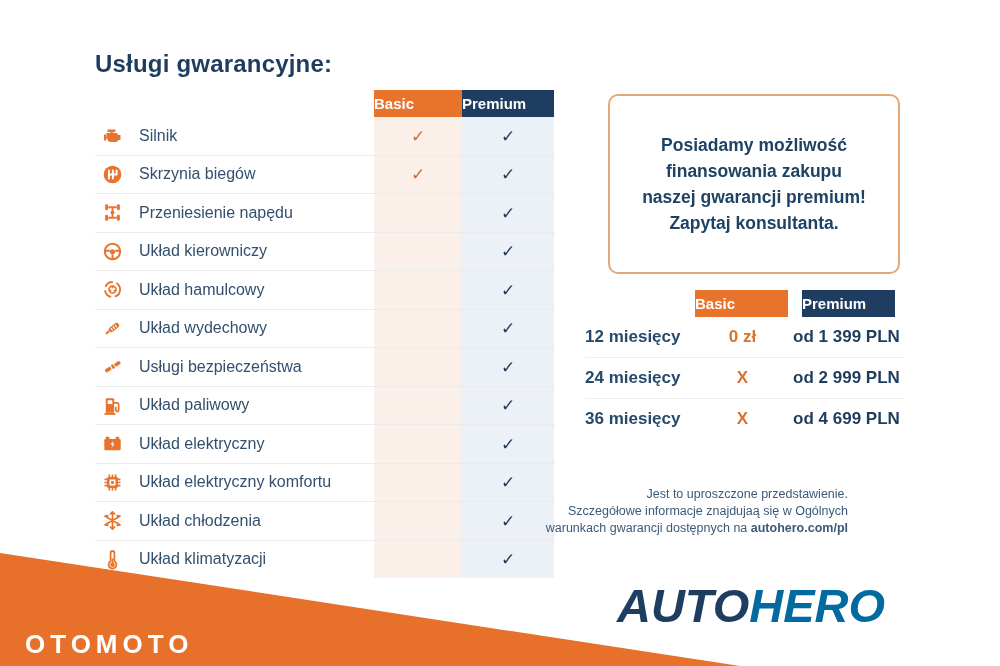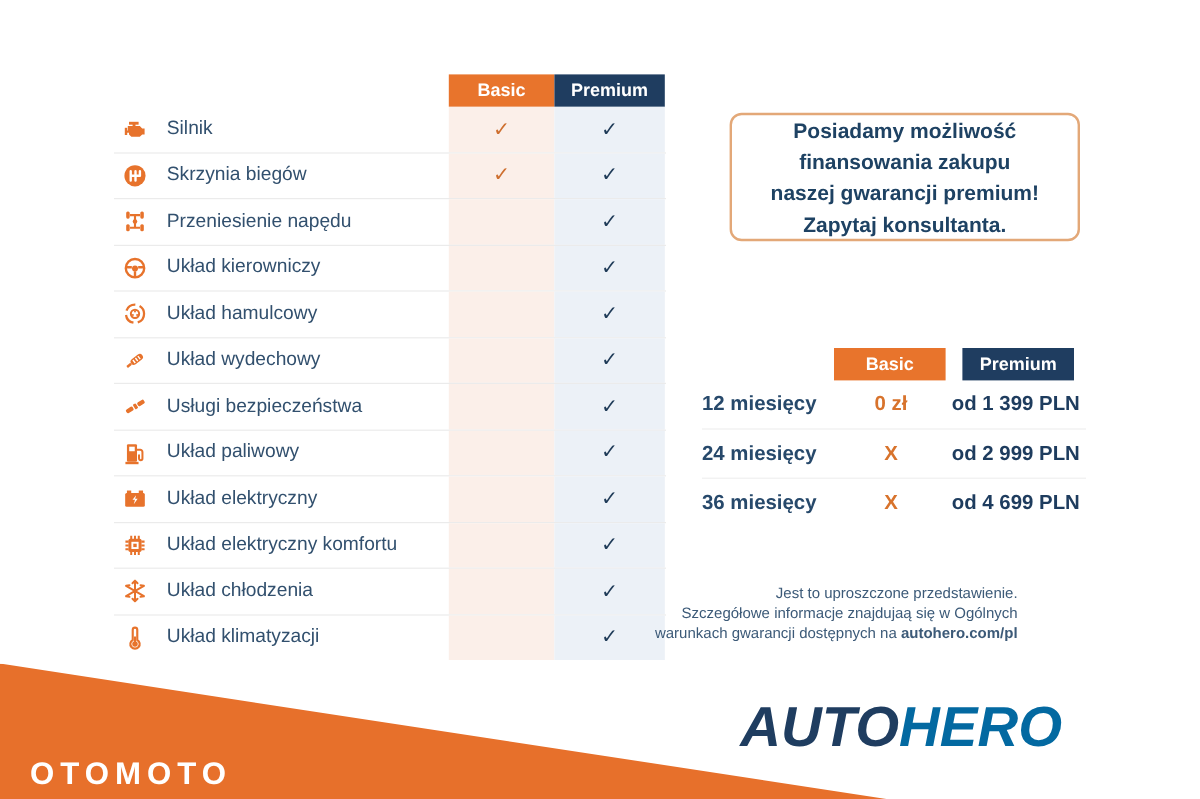--- a/index.html
+++ b/index.html
@@ -6,41 +6,41 @@
   .stage {
     position:relative; width:1000px; height:666px; background:#ffffff;
     overflow:hidden; font-family:"Liberation Sans", sans-serif;
   }
 
   
   .services { position:absolute; left:95px; top:50px; width:460px; }
   .svc-title { margin:0; font-size:24px; font-weight:bold; color:#1E3C5E; letter-spacing:0.2px; }
   .svc-header { position:relative; height:27px; margin-top:12px; }
   .chip {
-    position:absolute; top:0; height:27px; line-height:27px; text-align:center;
+    position:absolute; top:0; height:27px; line-height:27px; text-align:left;
     color:#fff; font-weight:bold; font-size:15px;
   }
   .chip-basic   { left:279px; width:88px; background:#E8742C; }
   .chip-premium { left:367px; width:92px; background:#1F3D60; }
 
   .svc-row { position:relative; height:37.5px; display:flex; align-items:center; }
   .svc-row:not(:first-child) { border-top:1px solid #EBEBEB; }
   .svc-icon { width:26px; margin-left:4px; display:flex; justify-content:center; align-items:center; }
   .svc-icon svg { display:block; }
   .svc-label { margin-left:14px; font-size:16px; color:#32506E; }
   .cell { position:absolute; top:0; bottom:0; display:flex; align-items:center; justify-content:center; }
   .cell-basic   { left:279px; width:88px; background:#FBEFE9; }
   .cell-premium { left:367px; width:92px; background:#ECF1F7; }
   .check { font-family:"DejaVu Sans", sans-serif; font-weight:bold; font-size:17px; }
   .check-orange { color:#CE6F2F; }
   .check-navy   { color:#1E3A57; }
 
   
   .promo {
-    position:absolute; left:608px; top:94px; width:292px; height:107px;
+    position:absolute; left:608px; top:94px; width:292px; height:180px;
     border:2px solid #E3A878; border-radius:10px; box-sizing:border-box;
     display:flex; flex-direction:column; justify-content:center; text-align:center;
     color:#1E4263; font-size:17.5px; font-weight:bold; line-height:26px;
   }
 
   
   .pricing { position:absolute; left:585px; top:290px; width:320px; }
   .p-chips { position:relative; height:27px; }
   .p-chip-basic   { left:110px; width:93px; background:#E8742C; }
   .p-chip-premium { left:217px; width:93px; background:#1F3D60; }
@@ -73,20 +73,21 @@
     position:absolute; left:25px; top:629px; color:#ffffff;
     font-weight:bold; font-size:26px; letter-spacing:5px;
   }
 </style>
 </head>
 <body>
 
 <div class="stage">
 
   <section class="services">
+    <h1 class="svc-title">Usługi gwarancyjne:</h1>
     <div class="svc-header">
       <div class="chip chip-basic">Basic</div>
       <div class="chip chip-premium">Premium</div>
     </div>
     <div id="svc-rows">
         <div class="svc-row">
           <span class="cell cell-basic">
             <span class="check check-orange">✓</span>
           </span>
           <span class="cell cell-premium">

